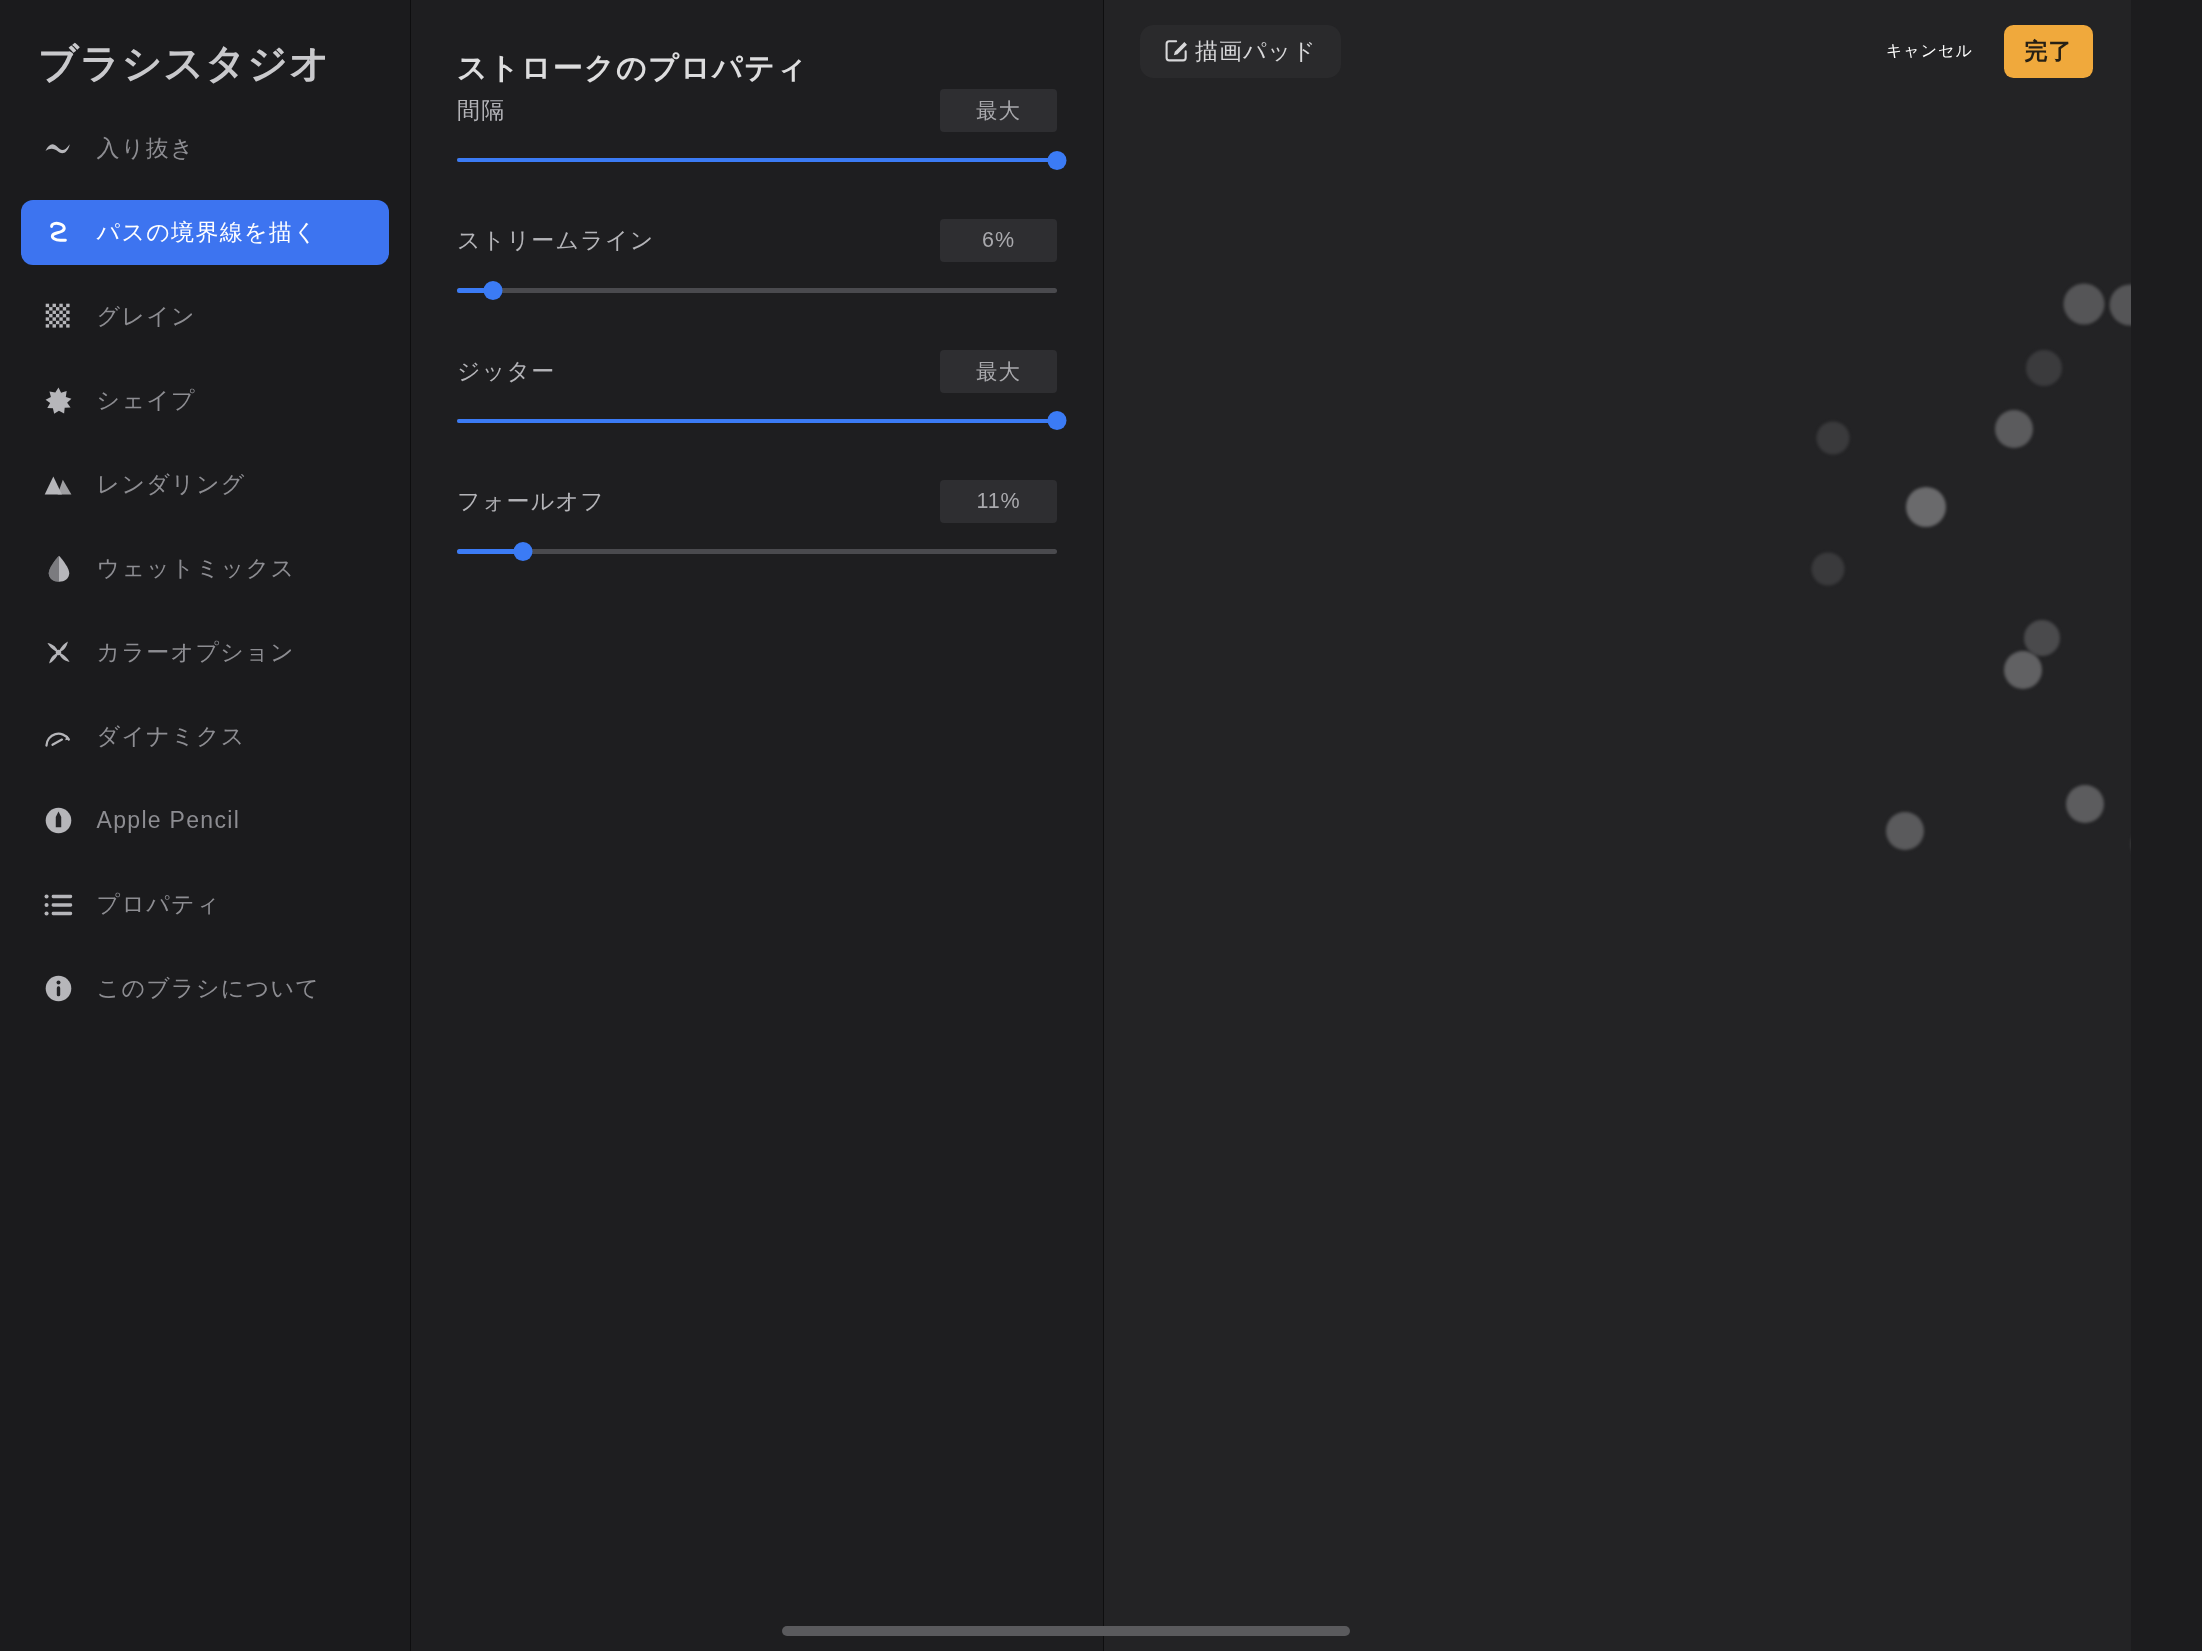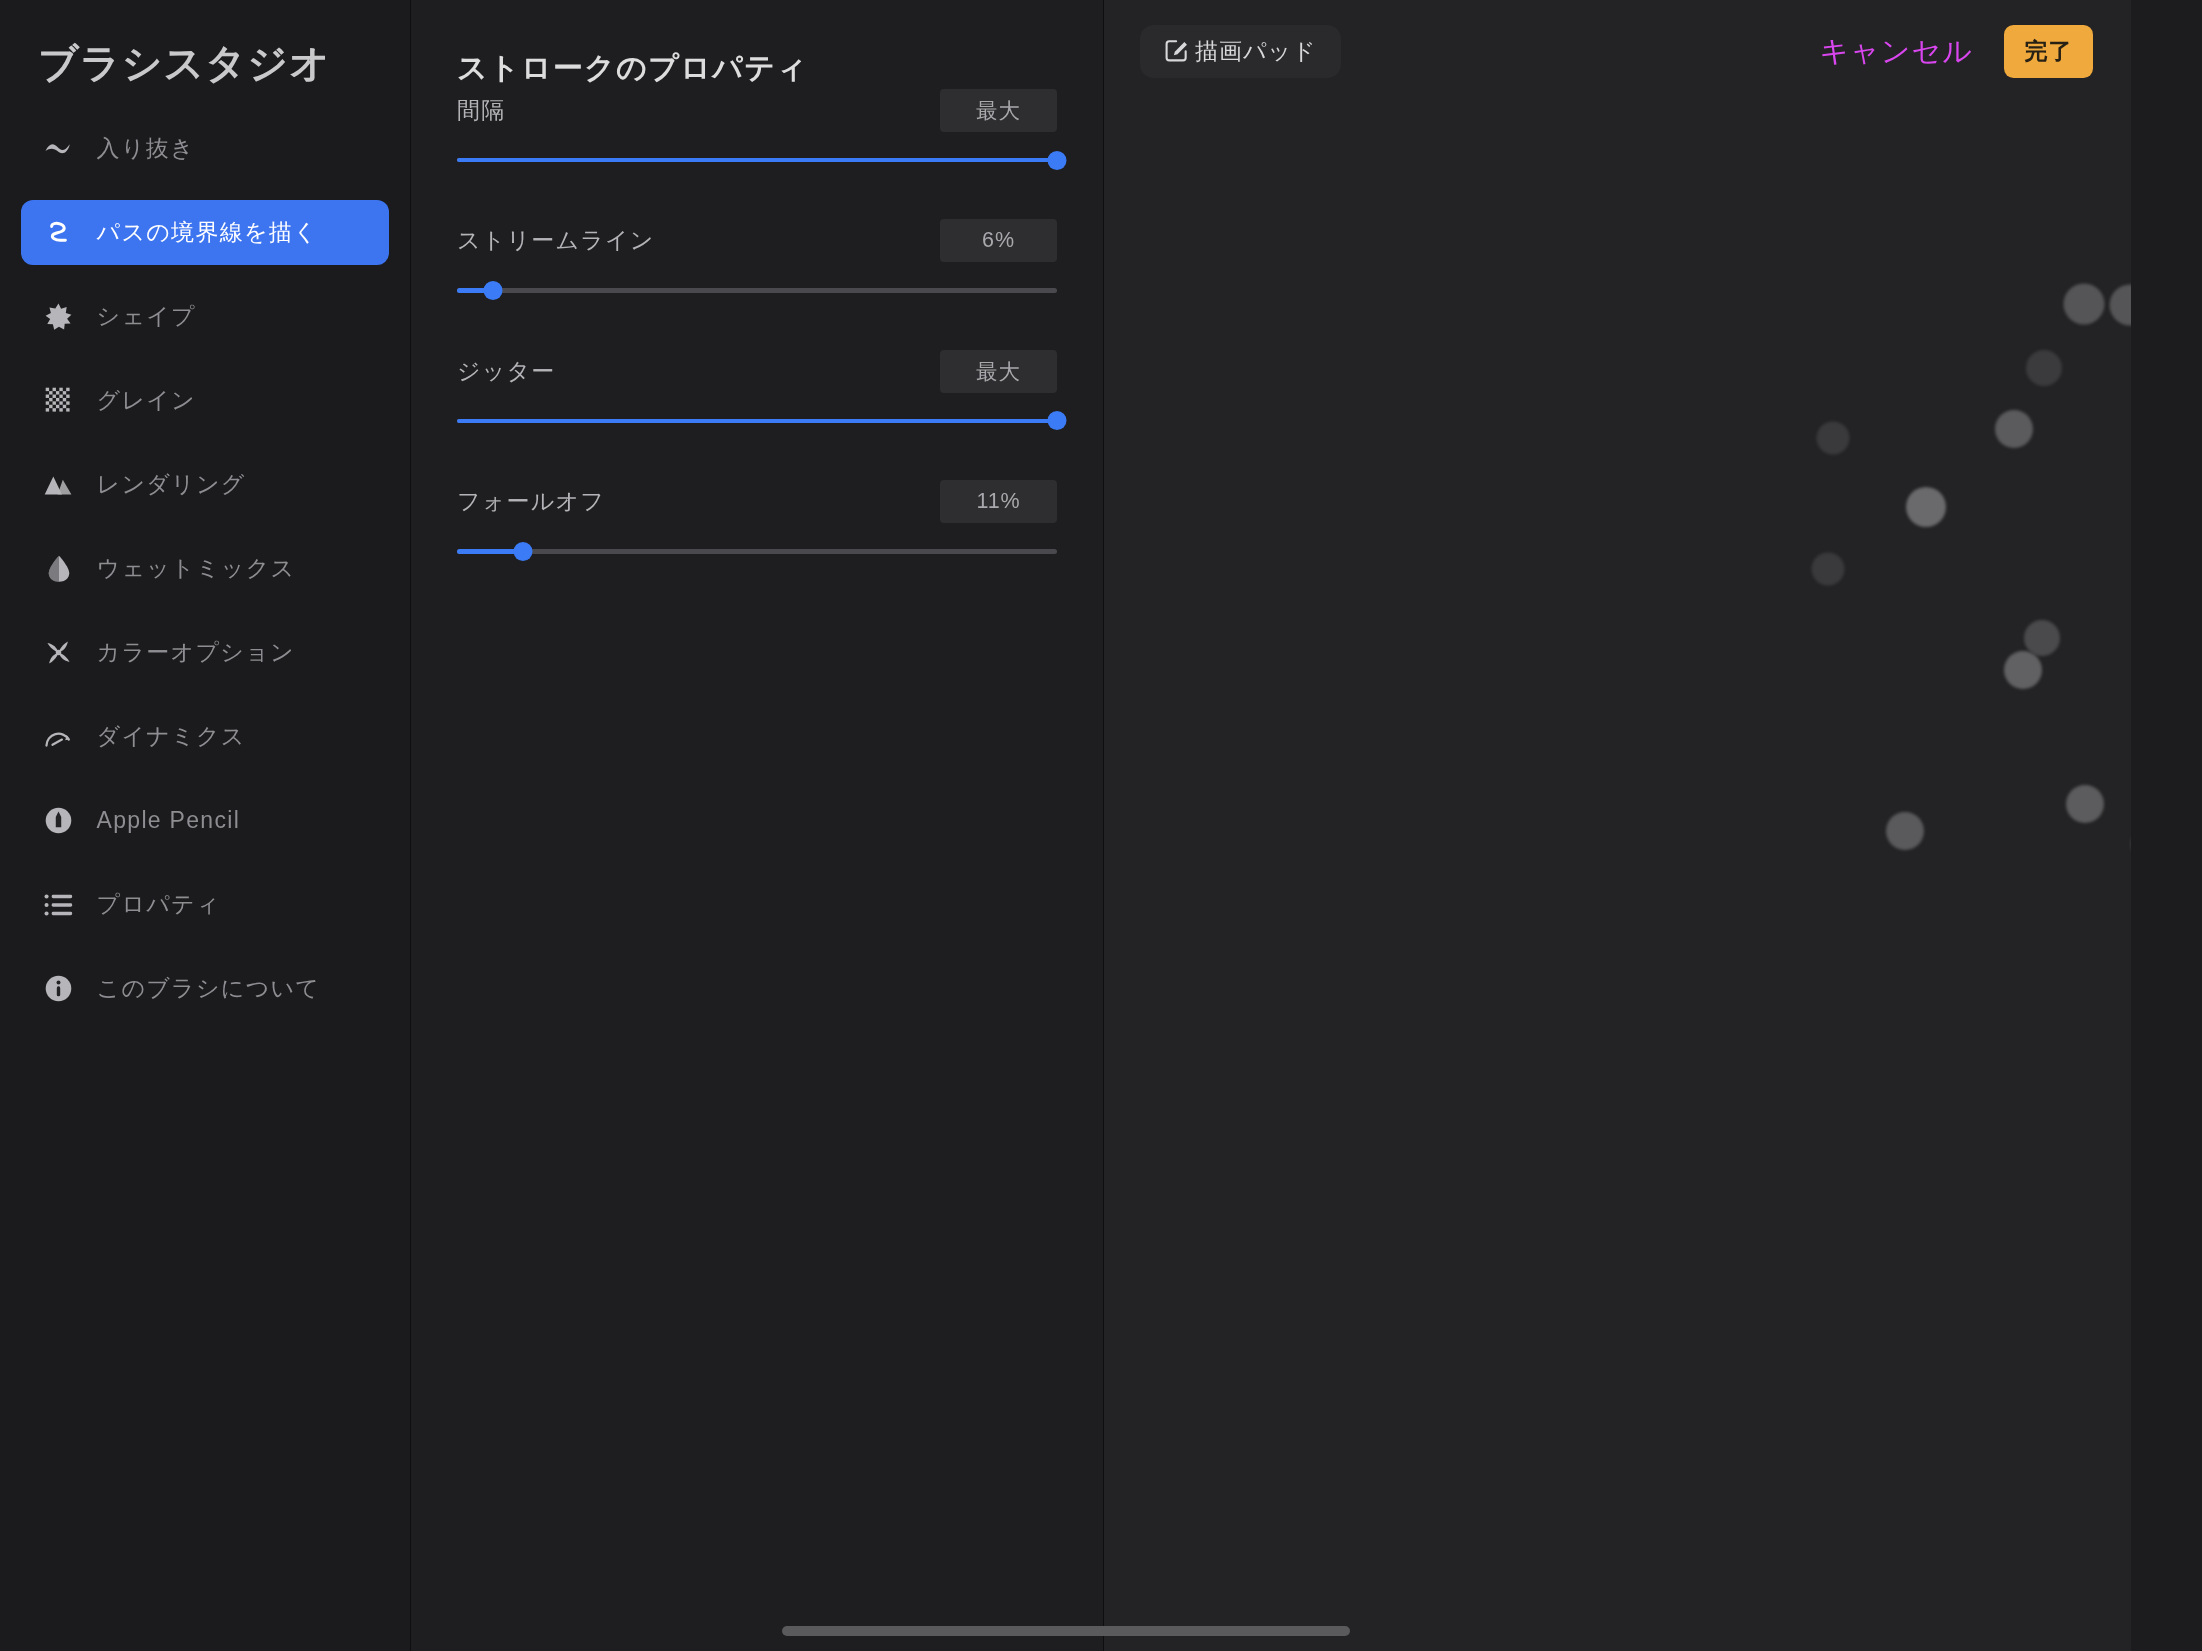--- a/index.html
+++ b/index.html
@@ -180,22 +180,22 @@
     white-space: nowrap;
     user-select: none;
   }
   .topbar-right {
     margin-left: auto;
     display: flex;
     align-items: center;
     gap: 31px;
   }
   .cancel-btn {
-    font-size: 29px;
-    color: #d946ef;
+    font-size: 16px;
+    color: #ffffff;
     letter-spacing: 1px;
     cursor: pointer;
     user-select: none;
     background: none;
     border: none;
     font-family: Liberation Sans, sans-serif;
   }
   .done-btn {
     background: #f0a93c;
     color: #262015;
@@ -250,31 +250,20 @@
         <span class="nav-label">入り抜き</span>
       </div>
 
       <div class="nav-item selected">
         <span class="nav-icon">
           <svg width="31" height="31" viewBox="0 0 36 36" fill="none">
             <path d="M10 11 C10 7.5, 15 6.5, 19.5 8 C25 9.8, 26.5 14, 22 16.5 C18 18.7, 12 18.3, 11 21.5 C10.1 24.4, 14 27, 20 27 L26 27" stroke="#ffffff" stroke-width="3.4" stroke-linecap="round" fill="none"></path>
           </svg>
         </span>
         <span class="nav-label">パスの境界線を描く</span>
-      </div>
-
-      <div class="nav-item">
-        <span class="nav-icon">
-          <svg width="31" height="31" viewBox="0 0 36 36" fill="none">
-            <g fill="#b6b6ba">
-              <path d="M18 3 L21 9 L27.5 7 L26.5 13.8 L33 16 L28 20.5 L32 26 L25.2 26.5 L24.5 33 L18.5 30 L13 33.5 L11.5 27 L5 26.8 L8.3 21 L3 17 L9.2 14 L7.5 7.5 L14.3 8.8 Z"></path>
-            </g>
-          </svg>
-        </span>
-        <span class="nav-label">シェイプ</span>
       </div>
 
       <div class="nav-item">
         <span class="nav-icon">
           <svg width="29" height="29" viewBox="0 0 34 34">
             <g fill="#b6b6ba">
               <rect x="2" y="2" width="4" height="4"></rect>
                 <rect x="10" y="2" width="4" height="4"></rect>
               <rect x="18" y="2" width="4" height="4"></rect>
                 <rect x="26" y="2" width="4" height="4"></rect>
@@ -300,20 +289,31 @@
               <rect x="18" y="26" width="4" height="4"></rect>
                 <rect x="26" y="26" width="4" height="4"></rect>
             </g>
           </svg>
         </span>
         <span class="nav-label">グレイン</span>
       </div>
 
       <div class="nav-item">
         <span class="nav-icon">
+          <svg width="31" height="31" viewBox="0 0 36 36" fill="none">
+            <g fill="#b6b6ba">
+              <path d="M18 3 L21 9 L27.5 7 L26.5 13.8 L33 16 L28 20.5 L32 26 L25.2 26.5 L24.5 33 L18.5 30 L13 33.5 L11.5 27 L5 26.8 L8.3 21 L3 17 L9.2 14 L7.5 7.5 L14.3 8.8 Z"></path>
+            </g>
+          </svg>
+        </span>
+        <span class="nav-label">シェイプ</span>
+      </div>
+
+      <div class="nav-item">
+        <span class="nav-icon">
           <svg width="31" height="26" viewBox="0 0 36 30">
             <g fill="#b6b6ba">
               <path d="M12 5 L22 26 L2 26 Z"></path>
               <path d="M23 9 L33 26 L17 26 Z" opacity="0.85"></path>
             </g>
           </svg>
         </span>
         <span class="nav-label">レンダリング</span>
       </div>
 

